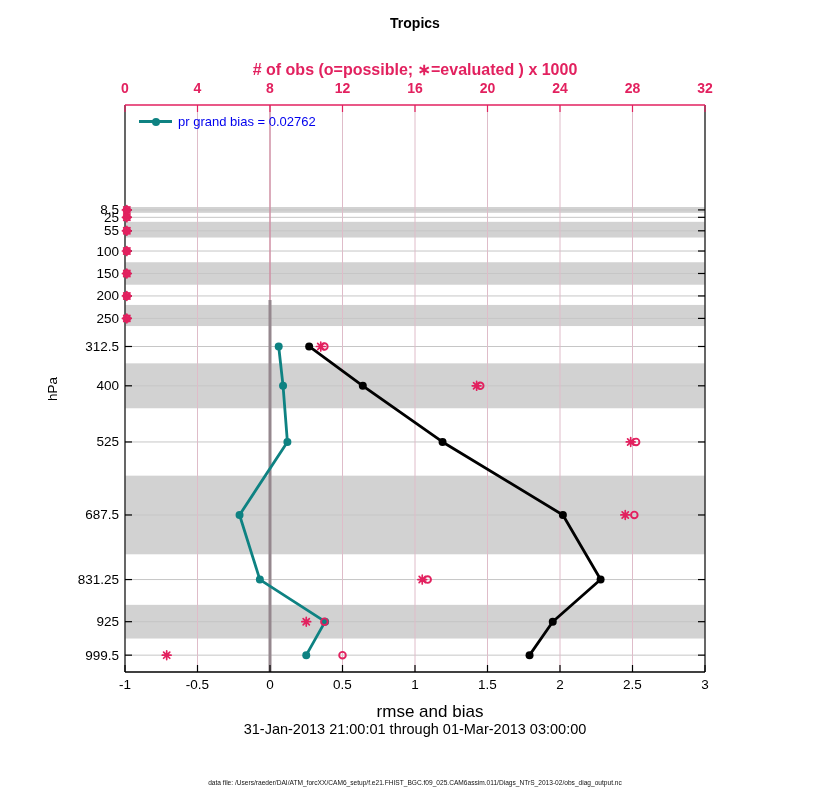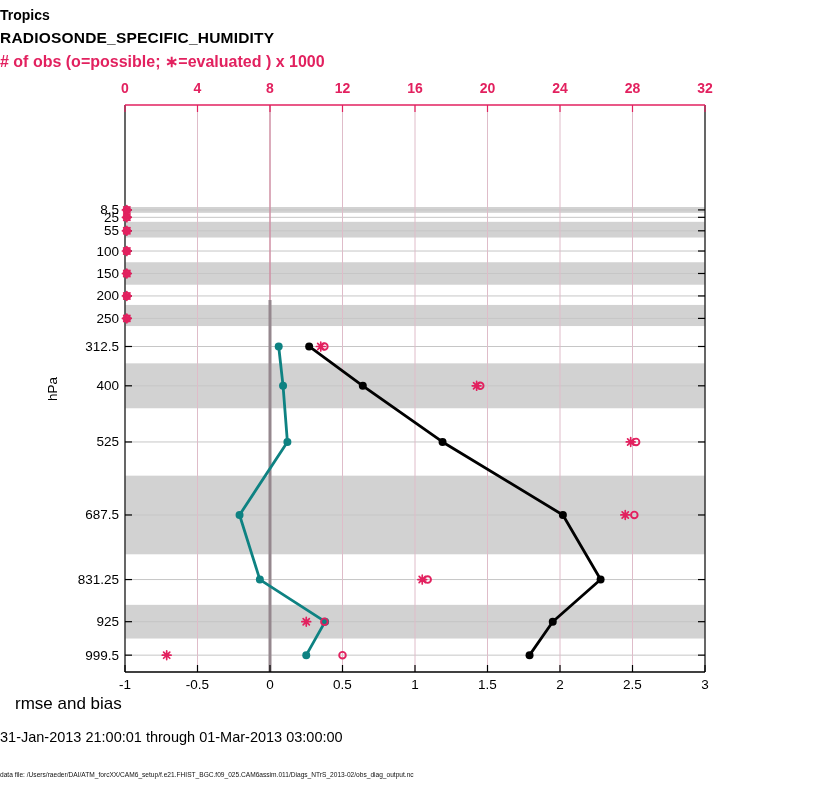--- a/index.html
+++ b/index.html
@@ -1,39 +1,38 @@
 <!DOCTYPE html>
 <html><head>
 <meta charset="utf-8">
 <style>
   html,body{margin:0;padding:0;background:#ffffff;}
   .figure{
     position:relative;width:830px;height:800px;background:#ffffff;overflow:hidden;
     font-family:"Liberation Sans", sans-serif;color:#000;
   }
-  .hdr{position:absolute;left:0;width:830px;text-align:left;white-space:pre;}
+  .hdr{position:absolute;left:0;width:830px;text-align:center;white-space:pre;margin-top:8px;}
   .title{top:7px;font-size:14px;font-weight:bold;}
   .subtitle{top:29px;font-size:15.5px;font-weight:bold;letter-spacing:0.2px;}
   .obslabel{top:52px;font-size:16px;font-weight:bold;}
   .xlabel{top:694px;font-size:17px;padding-left:15px;}
-  .dateline{top:729px;font-size:14.5px;}
+  .dateline{top:713px;font-size:14.5px;}
   .footer{top:771px;font-size:6.6px;color:#111;}
   .legend{position:absolute;left:139px;top:113px;}
   .legend-row{display:flex;align-items:center;height:17px;}
   .legend-sample{position:relative;width:33px;height:3px;margin-right:6px;}
   .legend-sample .dot{position:absolute;left:50%;top:50%;width:8px;height:8px;border-radius:50%;transform:translate(-50%,-50%);}
   .legend-label{font-size:13px;line-height:17px;}
   svg text{font-family:"Liberation Sans", sans-serif;}
 </style>
 </head>
 <body>
 
 <div class="figure">
   <div class="hdr title">Tropics</div>
-  <div class="hdr subtitle">RADIOSONDE_SPECIFIC_HUMIDITY</div>
   <div class="hdr obslabel" id="obslabel" style="color: rgb(226, 33, 95);"># of obs (o=possible; ∗=evaluated ) x 1000</div>
 
   <svg id="plot" width="830" height="800" viewBox="0 0 830 800" style="position:absolute;left:0;top:0;">
       <rect x="125.5" y="206.98811410459587" width="579" height="5.840729001584805" fill="#d2d2d2"></rect>
       <rect x="125.5" y="221.81458003169573" width="579" height="15.72503961965134" fill="#d2d2d2"></rect>
       <rect x="125.5" y="262.25039619651346" width="579" height="22.464342313787654" fill="#d2d2d2"></rect>
       <rect x="125.5" y="304.93264659271" width="579" height="21.11648177496039" fill="#d2d2d2"></rect>
       <rect x="125.5" y="363.3399366085578" width="579" height="44.92868462757531" fill="#d2d2d2"></rect>
       <rect x="125.5" y="475.66164817749603" width="579" height="78.62519809825682" fill="#d2d2d2"></rect>
       <rect x="125.5" y="604.831616481775" width="579" height="33.69651347068145" fill="#d2d2d2"></rect>
@@ -183,18 +182,24 @@
       <path d="M620.85,514.9742472266244 L629.65,514.9742472266244 M625.25,510.5742472266244 L625.25,519.3742472266243 M622.13876,511.86300722662435 L628.36124,518.0854872266243 M622.13876,518.0854872266243 L628.36124,511.86300722662435" stroke="#e2215f" stroke-width="1.7" stroke-linecap="round" fill="none"></path>
       <circle cx="427.6875" cy="579.5592313787638" r="3.3" fill="none" stroke="#e2215f" stroke-width="1.9"></circle>
       <path d="M417.85,579.5592313787638 L426.65,579.5592313787638 M422.25,575.1592313787638 L422.25,583.9592313787638 M419.13876,576.4479913787638 L425.36124,582.6704713787638 M419.13876,582.6704713787638 L425.36124,576.4479913787638" stroke="#e2215f" stroke-width="1.7" stroke-linecap="round" fill="none"></path>
       <circle cx="324.375" cy="621.6798732171156" r="3.3" fill="none" stroke="#e2215f" stroke-width="1.9"></circle>
       <path d="M301.85,621.6798732171156 L310.65,621.6798732171156 M306.25,617.2798732171157 L306.25,626.0798732171156 M303.13876,618.5686332171157 L309.36124,624.7911132171156 M303.13876,624.7911132171156 L309.36124,618.5686332171157" stroke="#e2215f" stroke-width="1.7" stroke-linecap="round" fill="none"></path>
       <circle cx="342.5" cy="655.1517432646592" r="3.3" fill="none" stroke="#e2215f" stroke-width="1.9"></circle>
       <path d="M162.2875,655.1517432646592 L171.0875,655.1517432646592 M166.6875,650.7517432646592 L166.6875,659.5517432646592 M163.57626,652.0405032646593 L169.79874,658.2629832646592 M163.57626,658.2629832646592 L169.79874,652.0405032646593" stroke="#e2215f" stroke-width="1.7" stroke-linecap="round" fill="none"></path>
     </svg>
 
   <div class="legend">
+    <div class="legend-row">
+      <span class="legend-sample" id="ls1" style="background: rgb(14, 130, 130);">
+          <span class="dot" style="background: rgb(14, 130, 130);"></span>
+        </span>
+      <span class="legend-label" id="ll1" style="color: rgb(0, 0, 238);">pr grand bias = 0.02762</span>
+    </div>
   </div>
 
   <div class="hdr xlabel">rmse and bias</div>
   <div class="hdr dateline">31-Jan-2013 21:00:01 through 01-Mar-2013 03:00:00</div>
   <div class="hdr footer">data file: /Users/raeder/DAI/ATM_forcXX/CAM6_setup/f.e21.FHIST_BGC.f09_025.CAM6assim.011/Diags_NTrS_2013-02/obs_diag_output.nc</div>
 </div>
 
 </body></html>

